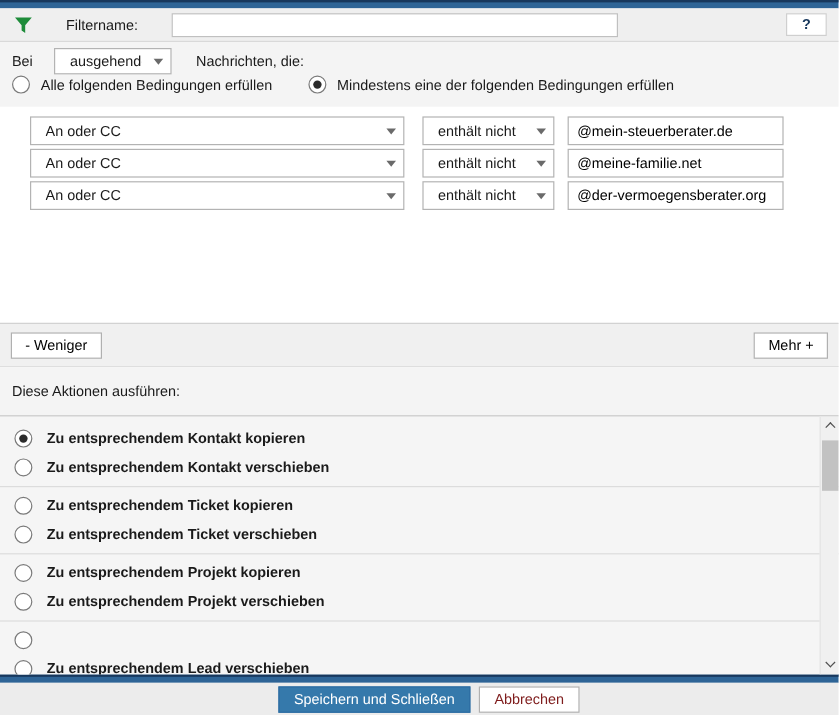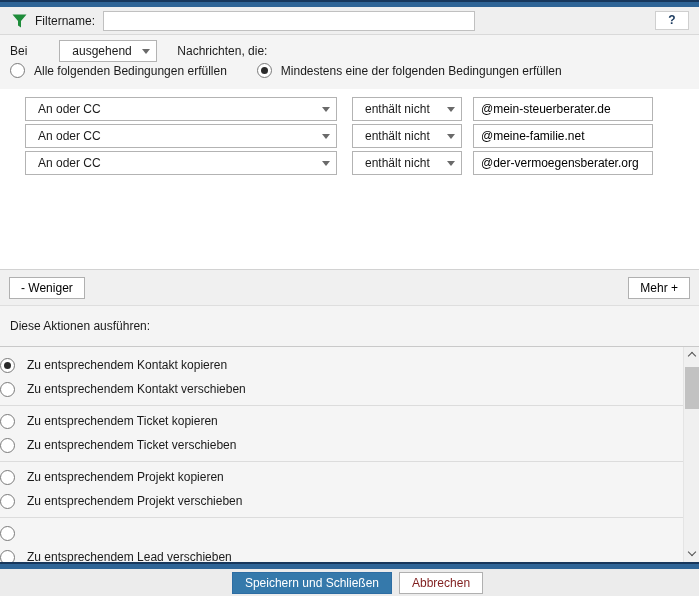--- a/index.html
+++ b/index.html
@@ -23,40 +23,41 @@
   }
   .accent-bar.bottom { border-top-width: 2px; height: 7px; }
 
   
   .filter-row {
     flex: 0 0 28px;
     background: #efefef;
     border-bottom: 1px solid #d9d9d9;
     display: flex; align-items: center;
     padding: 0 10px;
+    gap: 20px;
   }
   .funnel { width: 15px; height: 14px; margin: 0 8px 0 2px; flex: 0 0 auto; }
   .filter-row label { margin-right: 8px; }
   .filtername-input {
     width: 372px; height: 20px;
     border: 1px solid #c0c0c0; background: #fff;
     font: inherit; padding: 0 5px; outline: none;
   }
   .help-btn {
     margin-left: auto;
     width: 34px; height: 19px;
     background: #fff; border: 1px solid #cfcfcf;
     font: inherit; font-weight: bold; color: #17375c;
     cursor: pointer; text-align: center; line-height: 17px;
   }
 
   
   .cond-header { flex: 0 0 54px; background: #f4f4f4; padding: 0 10px; }
   .bei-row { height: 28px; display: flex; align-items: center; padding-top: 4px; }
-  .bei-row .bei-label { margin-right: 32px; }
+  .bei-row .bei-label { margin-right: 18px; }
   .dropdown {
     background: #fff; border: 1px solid #b3b3b3;
     height: 22px; display: flex; align-items: center;
     padding: 0 6px 0 12px; cursor: pointer; user-select: none;
   }
   .dropdown .dd-text { flex: 1 1 auto; white-space: nowrap; overflow: hidden; }
   .dd-arrow {
     flex: 0 0 auto; margin-left: 10px;
     width: 0; height: 0;
     border-left: 4px solid transparent;
@@ -117,21 +118,21 @@
     flex: 0 0 216px;
     background: #f5f5f5;
     border-top: 1px solid #c9c9c9;
     position: relative;
     overflow: hidden;
   }
   .action-groups { padding: 3px 0 0 0; }
   .action-group { border-bottom: 1px solid #dcdcdc; padding: 3px 0 4px 0; }
   .action-row {
     height: 24px; display: flex; align-items: center;
-    cursor: pointer;
+    padding-left: 12px; cursor: pointer; font-weight: bold;
   }
   .action-row .radio { margin-right: 12px; }
   .scrollbar {
     position: absolute; top: 0; right: 0; bottom: 0;
     width: 16px; background: #f0f0f0;
     border-left: 1px solid #e4e4e4;
     display: flex; flex-direction: column; align-items: center;
   }
   .sb-btn { width: 16px; height: 16px; position: relative; cursor: pointer; flex: 0 0 auto; }
   .chev {

